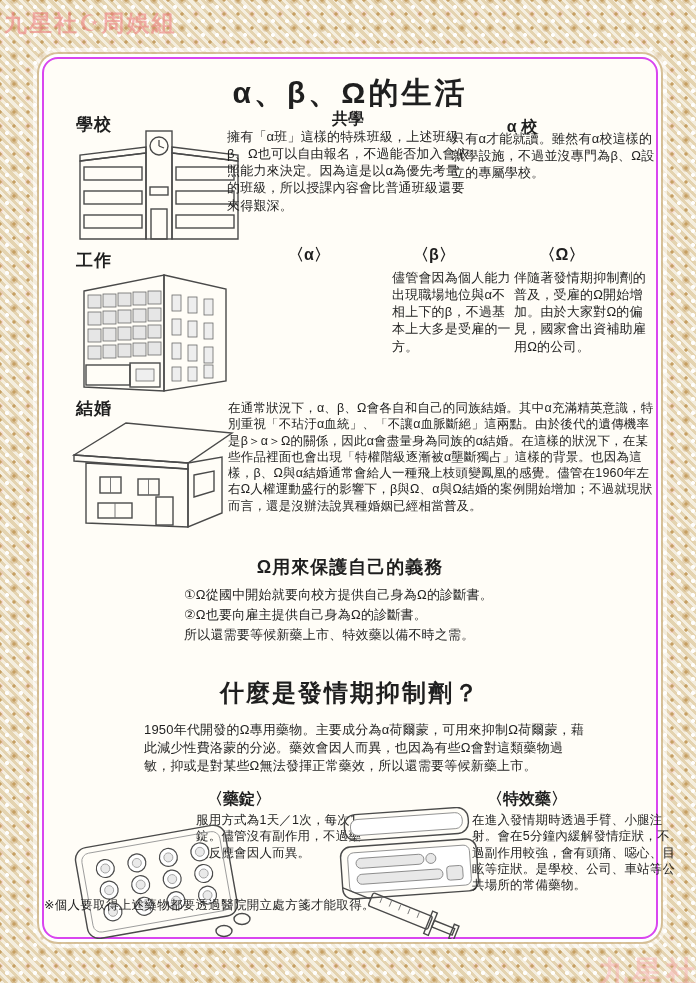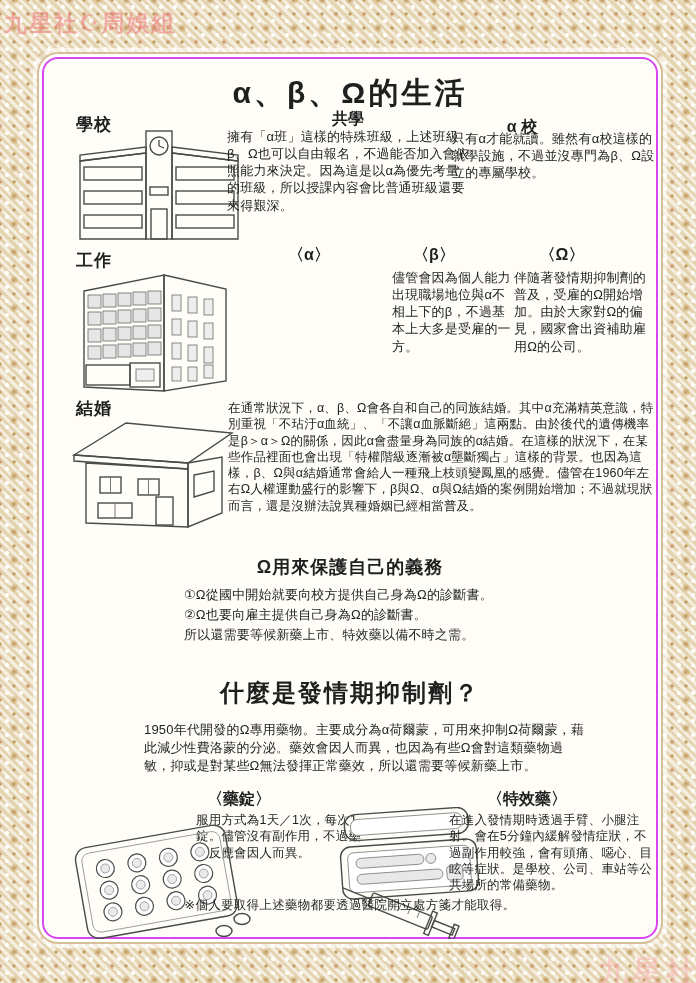--- a/index.html
+++ b/index.html
@@ -40,21 +40,21 @@
   }
   .page-title{left:0;top:14px;width:612px;text-align:center;
     font-size:30px;font-weight:bold;letter-spacing:3px;}
   .sec-label{font-size:17px;font-weight:bold;letter-spacing:1px;}
   .col-head{font-size:16px;font-weight:bold;text-align:center;}
   .body-txt{font-size:13px;line-height:1.32;letter-spacing:.2px;}
   .body-sm{font-size:12.5px;line-height:1.3;letter-spacing:.2px;}
   .center-head{width:612px;text-align:center;font-weight:bold;}
   .oblig-head{font-size:18px;letter-spacing:1px;}
   .big-head{font-size:24px;letter-spacing:2px;}
-  .footnote{width:612px;text-align:center;font-size:12.5px;letter-spacing:.3px;}
+  .footnote{width:612px;font-size:12.5px;letter-spacing:.3px;}
   svg{display:block;}
   .line{stroke:#4a4a4a;stroke-width:1.4;fill:none;}
 </style>
 </head>
 <body>
 
 <div class="frame"></div>
 
 <div class="wm-tl">九星社☪周娛組</div>
 <div class="wm-br">九星社</div>
@@ -233,17 +233,17 @@
           <line x1="78" y1="98" x2="78" y2="104"></line>
         <line x1="88" y1="98" x2="88" y2="104"></line>
       </g>
       <rect x="100" y="92" width="5" height="24" fill="#ffffff" class="line"></rect>
       <rect x="105" y="100" width="22" height="7" fill="#efefef" class="line"></rect>
       <rect x="125" y="96" width="5" height="15" fill="#ffffff" class="line"></rect>
     </g>
   </svg>
 
   <div class="abs col-head" style="left:413px;top:730px;width:140px;">〈特效藥〉</div>
-  <div class="abs body-sm" style="left:405px;top:753px;width:206px;">在進入發情期時透過手臂、小腿注射。會在5分鐘內緩解發情症狀，不過副作用較強，會有頭痛、噁心、目眩等症狀。是學校、公司、車站等公共場所的常備藥物。</div>
+  <div class="abs body-sm" style="left:428px;top:753px;width:206px;">在進入發情期時透過手臂、小腿注射。會在5分鐘內緩解發情症狀，不過副作用較強，會有頭痛、噁心、目眩等症狀。是學校、公司、車站等公共場所的常備藥物。</div>
 
   <div class="abs footnote" style="top:838px;">※個人要取得上述藥物都要透過醫院開立處方箋才能取得。</div>
 
 </div>
 
 </body></html>

